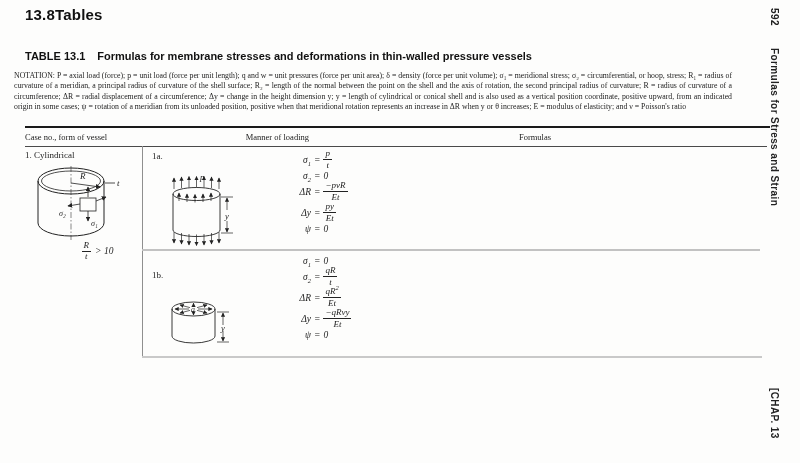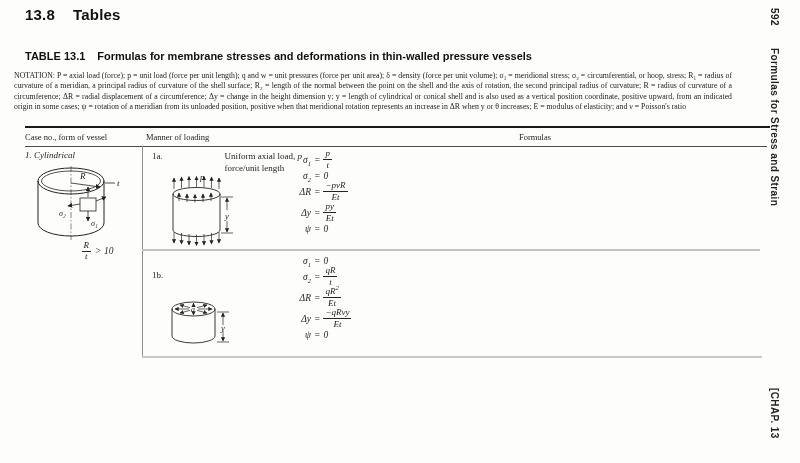--- a/index.html
+++ b/index.html
@@ -8,45 +8,45 @@
     background:#fdfdfc;color:#1c1c1c;
     font-family:"Liberation Serif","DejaVu Serif",serif;
   }
   .abs{position:absolute;}
   
   .section-head{
     left:25px;top:6px;
     font-family:"Liberation Sans","DejaVu Sans",sans-serif;
     font-weight:bold;font-size:15px;letter-spacing:.2px;color:#111;
   }
-  .section-head .num{margin-right:18px;}
+  .section-head .num{margin-right:0;}
   
   .table-title{
     left:25px;top:50px;white-space:nowrap;
     font-family:"Liberation Sans","DejaVu Sans",sans-serif;
     font-weight:bold;font-size:11px;color:#111;
   }
   .table-title .lbl{margin-right:12px;}
   
   .notation{
     left:14px;top:63px;width:718px;
     font-size:7.8px;line-height:10.4px;text-align:justify;color:#222;
   }
   .rule-thick{left:25px;top:126px;width:745px;height:2px;background:#1a1a1a;}
   .rule-head{left:25px;top:146px;width:742px;height:1px;background:#4a4a4a;}
   .rule-mid{left:142px;top:249px;width:618px;height:2px;background:#c2c2c2;}
   .rule-bottom{left:142px;top:356px;width:620px;height:2px;background:#c9c9c9;}
   .vrule{left:142px;top:146px;width:1px;height:211px;background:#8f8f8f;}
   
   .colhead{font-size:8.5px;color:#222;}
   .ch1{left:25px;top:132px;}
-  .ch2{left:146px;top:132px;width:145px;text-align:left;}
+  .ch2{left:164px;top:132px;width:145px;text-align:right;}
   .ch3{left:480px;top:132px;width:110px;text-align:center;}
   
-  .cell-case{left:25px;top:150px;font-size:9px;font-style:italic;}
+  .cell-case{left:25px;top:150px;font-size:9px;}
   .loading{display:flex;font-size:9px;line-height:12px;}
   .loading .lab{width:17px;flex:none;}
   .loading i{font-style:italic;}
   .load-1a{left:152px;top:150px;width:150px;justify-content:space-between;}
   .load-1b{left:152px;top:269px;width:160px;}
   
   .fblock{display:flex;flex-direction:column;}
   .fb-1a{left:294px;top:149px;}
   .fb-1b{left:294px;top:255px;}
   .f-row{display:flex;align-items:center;font-style:italic;font-size:9.5px;color:#1c1c1c;}
@@ -128,25 +128,20 @@
 <div class="abs cond">
   <span class="frac">
       <span class="num">R</span>
       <span class="den">t</span>
     </span>
   <span>&gt; 10</span>
 </div>
 
 <div class="abs loading load-1a">
   <span class="lab">1a.</span>
-  <span>
-    <span>Uniform axial load,</span>
-    <i>p</i><br>
-    <span>force/unit length</span>
-  </span>
 </div>
 
 <svg class="diag" style="left:170px;top:172px;" width="70" height="76" viewBox="0 0 70 76">
   <defs>
     <marker id="arrB" viewBox="0 0 8 8" refX="7" refY="4" markerWidth="6" markerHeight="6" orient="auto">
       <path d="M0,0 L8,4 L0,8 z" fill="#222"></path>
     </marker>
   </defs>
   <ellipse cx="26.5" cy="22" rx="23.5" ry="6.5" fill="none" stroke="#222" stroke-width="0.9"></ellipse>
   <line x1="3" y1="22" x2="3" y2="58" stroke="#222" stroke-width="0.9"></line>

